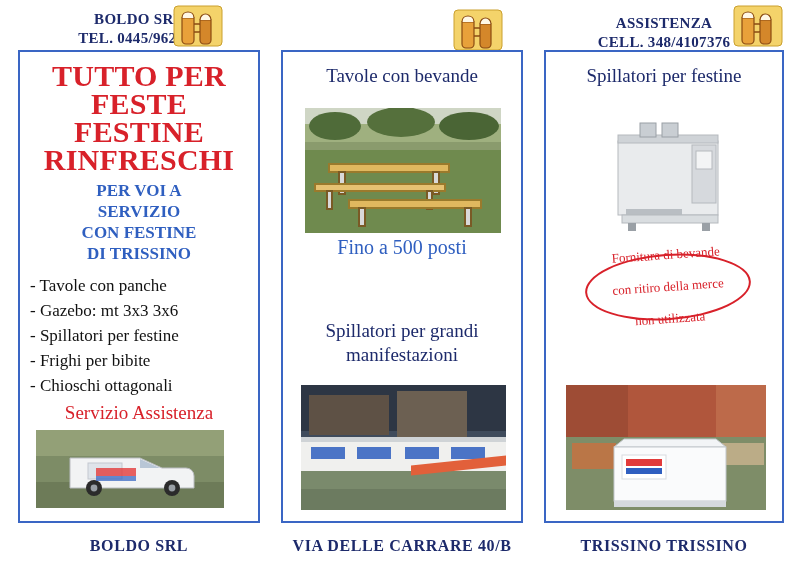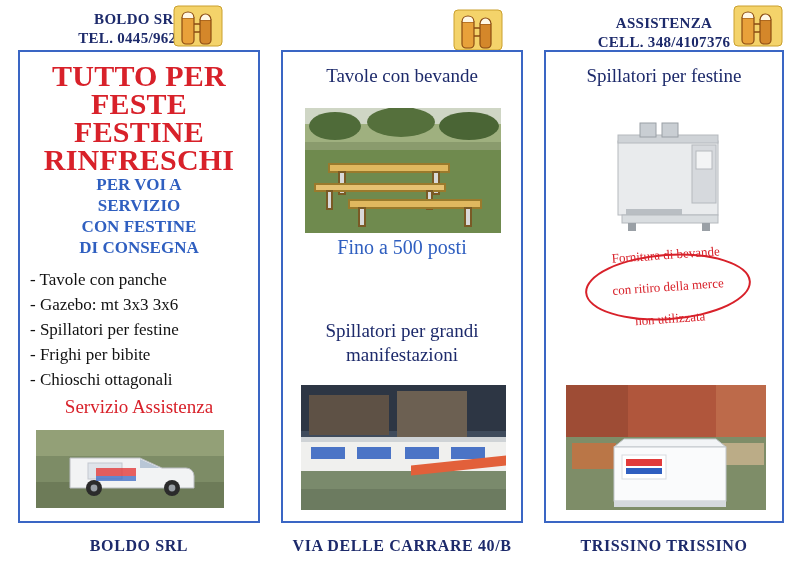--- a/index.html
+++ b/index.html
@@ -78,20 +78,21 @@
     text-align: center;
     margin-top: 10px;
     letter-spacing: .2px;
   }
   .bluesub {
     color: #2f5fc0;
     font-weight: bold;
     font-size: 17px;
     line-height: 21px;
     text-align: center;
+    margin-top: 6px;
   }
   .listblock {
     margin: 9px 0 0 10px;
     color: #111;
     font-size: 17px;
     line-height: 25px;
   }
   .listblock div { white-space: nowrap; }
   .assist {
     color: #d8212a;
@@ -207,21 +208,21 @@
   <div class="panel panel-left">
     <div class="redtitle">
       <div>TUTTO PER FESTE</div>
       <div>FESTINE</div>
       <div>RINFRESCHI</div>
     </div>
     <div class="bluesub">
       <div>PER VOI A</div>
       <div>SERVIZIO</div>
       <div>CON FESTINE</div>
-      <div>DI CONSEGNA</div>
+      <div>DI TRISSINO</div>
     </div>
     <div class="listblock">
       <div>- Tavole con panche</div>
       <div>- Gazebo: mt 3x3 3x6</div>
       <div>- Spillatori per festine</div>
       <div>- Frighi per bibite</div>
       <div>- Chioschi ottagonali</div>
     </div>
     <div class="assist">Servizio Assistenza</div>
   </div>

